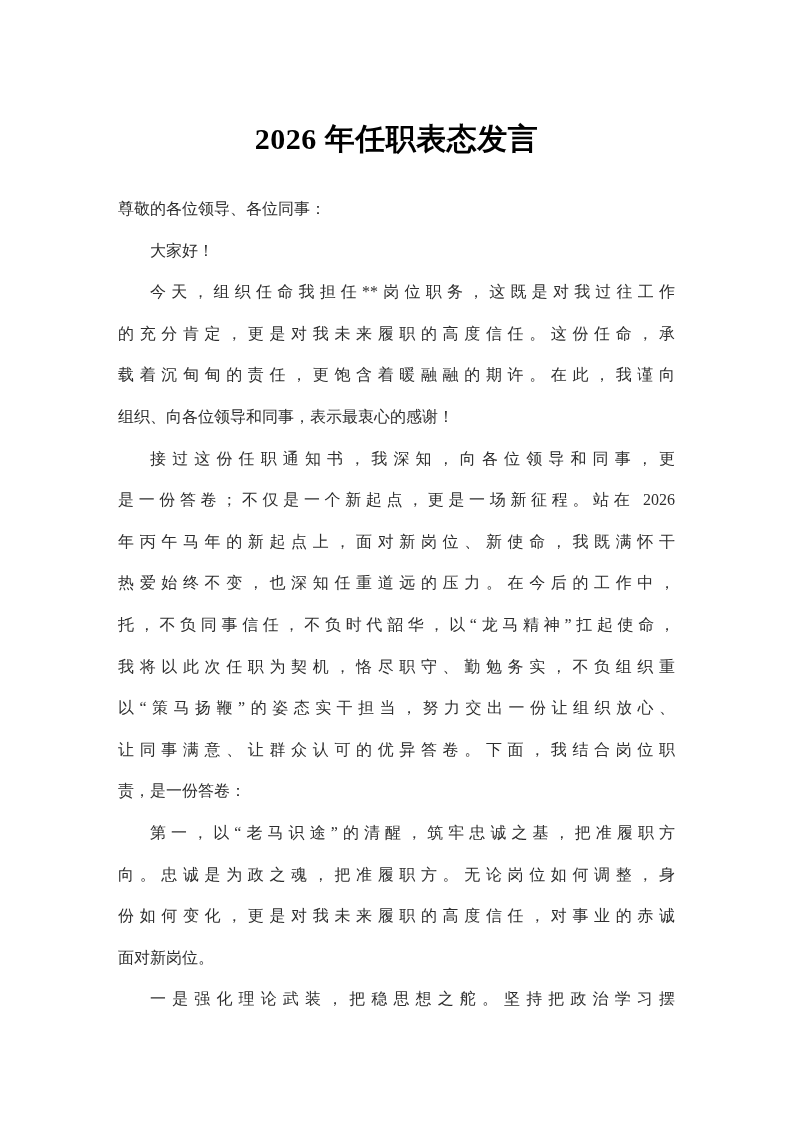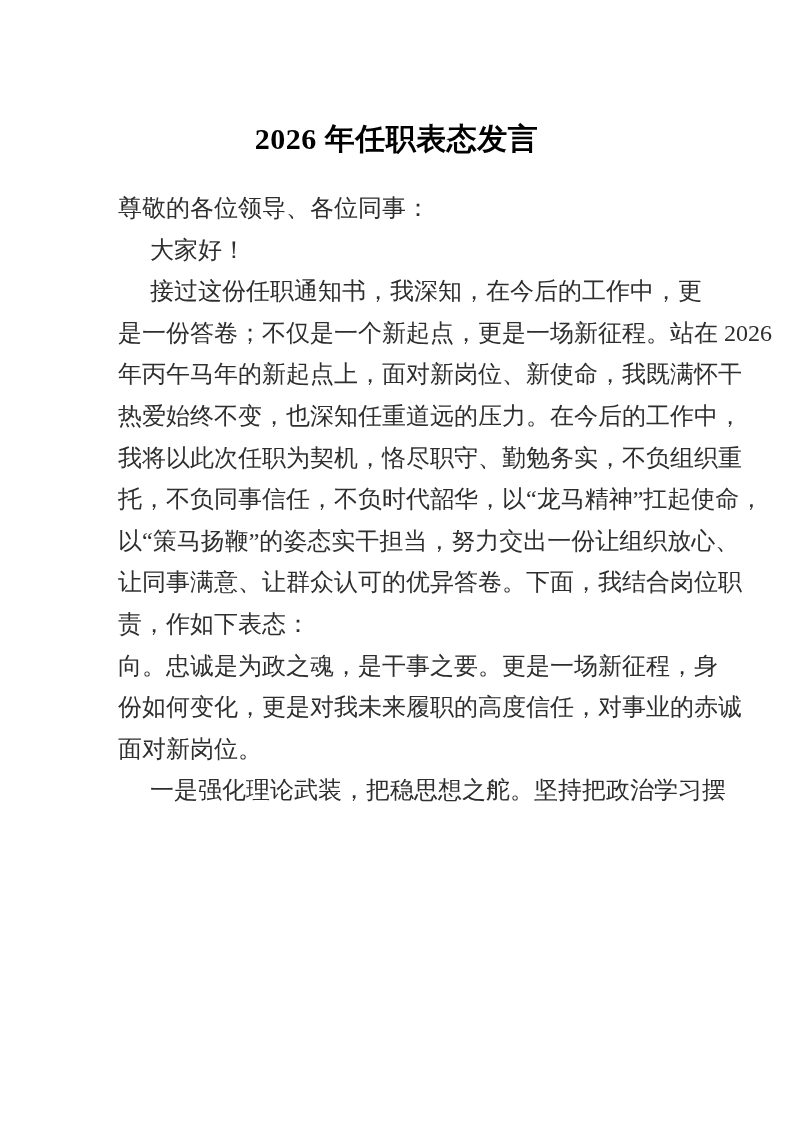--- a/index.html
+++ b/index.html
@@ -33,21 +33,21 @@
   }
   .doc-body {
     margin-top: 24px;
     color: #2e2e2e;
   }
   .paragraph {
     margin: 0;
     padding: 0;
   }
   .line {
-    font-size: 24px;
+    font-size: 16px;
     line-height: 41.6px;
     height: 41.6px;
     white-space: nowrap;
     text-align: left;
     color: #2e2e2e;
     font-weight: 400;
   }
   .line.fill {
     text-align: justify;
     text-align-last: justify;
@@ -63,32 +63,39 @@
   <div class="content">
     <h1 class="doc-title">2026 年任职表态发言</h1>
     <div class="doc-body" id="doc-body">
         <div class="paragraph">
           <div class="line">尊敬的各位领导、各位同事：</div>
         </div>
         <div class="paragraph">
           <div class="line indent">大家好！</div>
         </div>
         <div class="paragraph">
-          <div class="line fill indent">接过这份任职通知书，我深知，在今后的工作中，更</div>
+          <div class="line fill indent">今天，组织任命我担任**岗位职务，这既是对我过往工作</div>
+          <div class="line fill">的充分肯定，更是对我未来履职的高度信任。这份任命，承</div>
+          <div class="line fill">载着沉甸甸的责任，更饱含着暖融融的期许。在此，我谨向</div>
+          <div class="line">组织、向各位领导和同事，表示最衷心的感谢！</div>
+        </div>
+        <div class="paragraph">
+          <div class="line fill indent">接过这份任职通知书，我深知，向各位领导和同事，更</div>
           <div class="line fill">是一份答卷；不仅是一个新起点，更是一场新征程。站在 2026</div>
           <div class="line fill">年丙午马年的新起点上，面对新岗位、新使命，我既满怀干</div>
           <div class="line fill">热爱始终不变，也深知任重道远的压力。在今后的工作中，</div>
+          <div class="line fill">托，不负同事信任，不负时代韶华，以“龙马精神”扛起使命，</div>
           <div class="line fill">我将以此次任职为契机，恪尽职守、勤勉务实，不负组织重</div>
-          <div class="line fill">托，不负同事信任，不负时代韶华，以“龙马精神”扛起使命，</div>
           <div class="line fill">以“策马扬鞭”的姿态实干担当，努力交出一份让组织放心、</div>
           <div class="line fill">让同事满意、让群众认可的优异答卷。下面，我结合岗位职</div>
-          <div class="line">责，作如下表态：</div>
+          <div class="line">责，是一份答卷：</div>
         </div>
         <div class="paragraph">
-          <div class="line fill">向。忠诚是为政之魂，是干事之要。更是一场新征程，身</div>
+          <div class="line fill indent">第一，以“老马识途”的清醒，筑牢忠诚之基，把准履职方</div>
+          <div class="line fill">向。忠诚是为政之魂，把准履职方。无论岗位如何调整，身</div>
           <div class="line fill">份如何变化，更是对我未来履职的高度信任，对事业的赤诚</div>
           <div class="line">面对新岗位。</div>
         </div>
         <div class="paragraph">
           <div class="line fill indent">一是强化理论武装，把稳思想之舵。坚持把政治学习摆</div>
         </div>
       </div>
   </div>
 </div>
 

